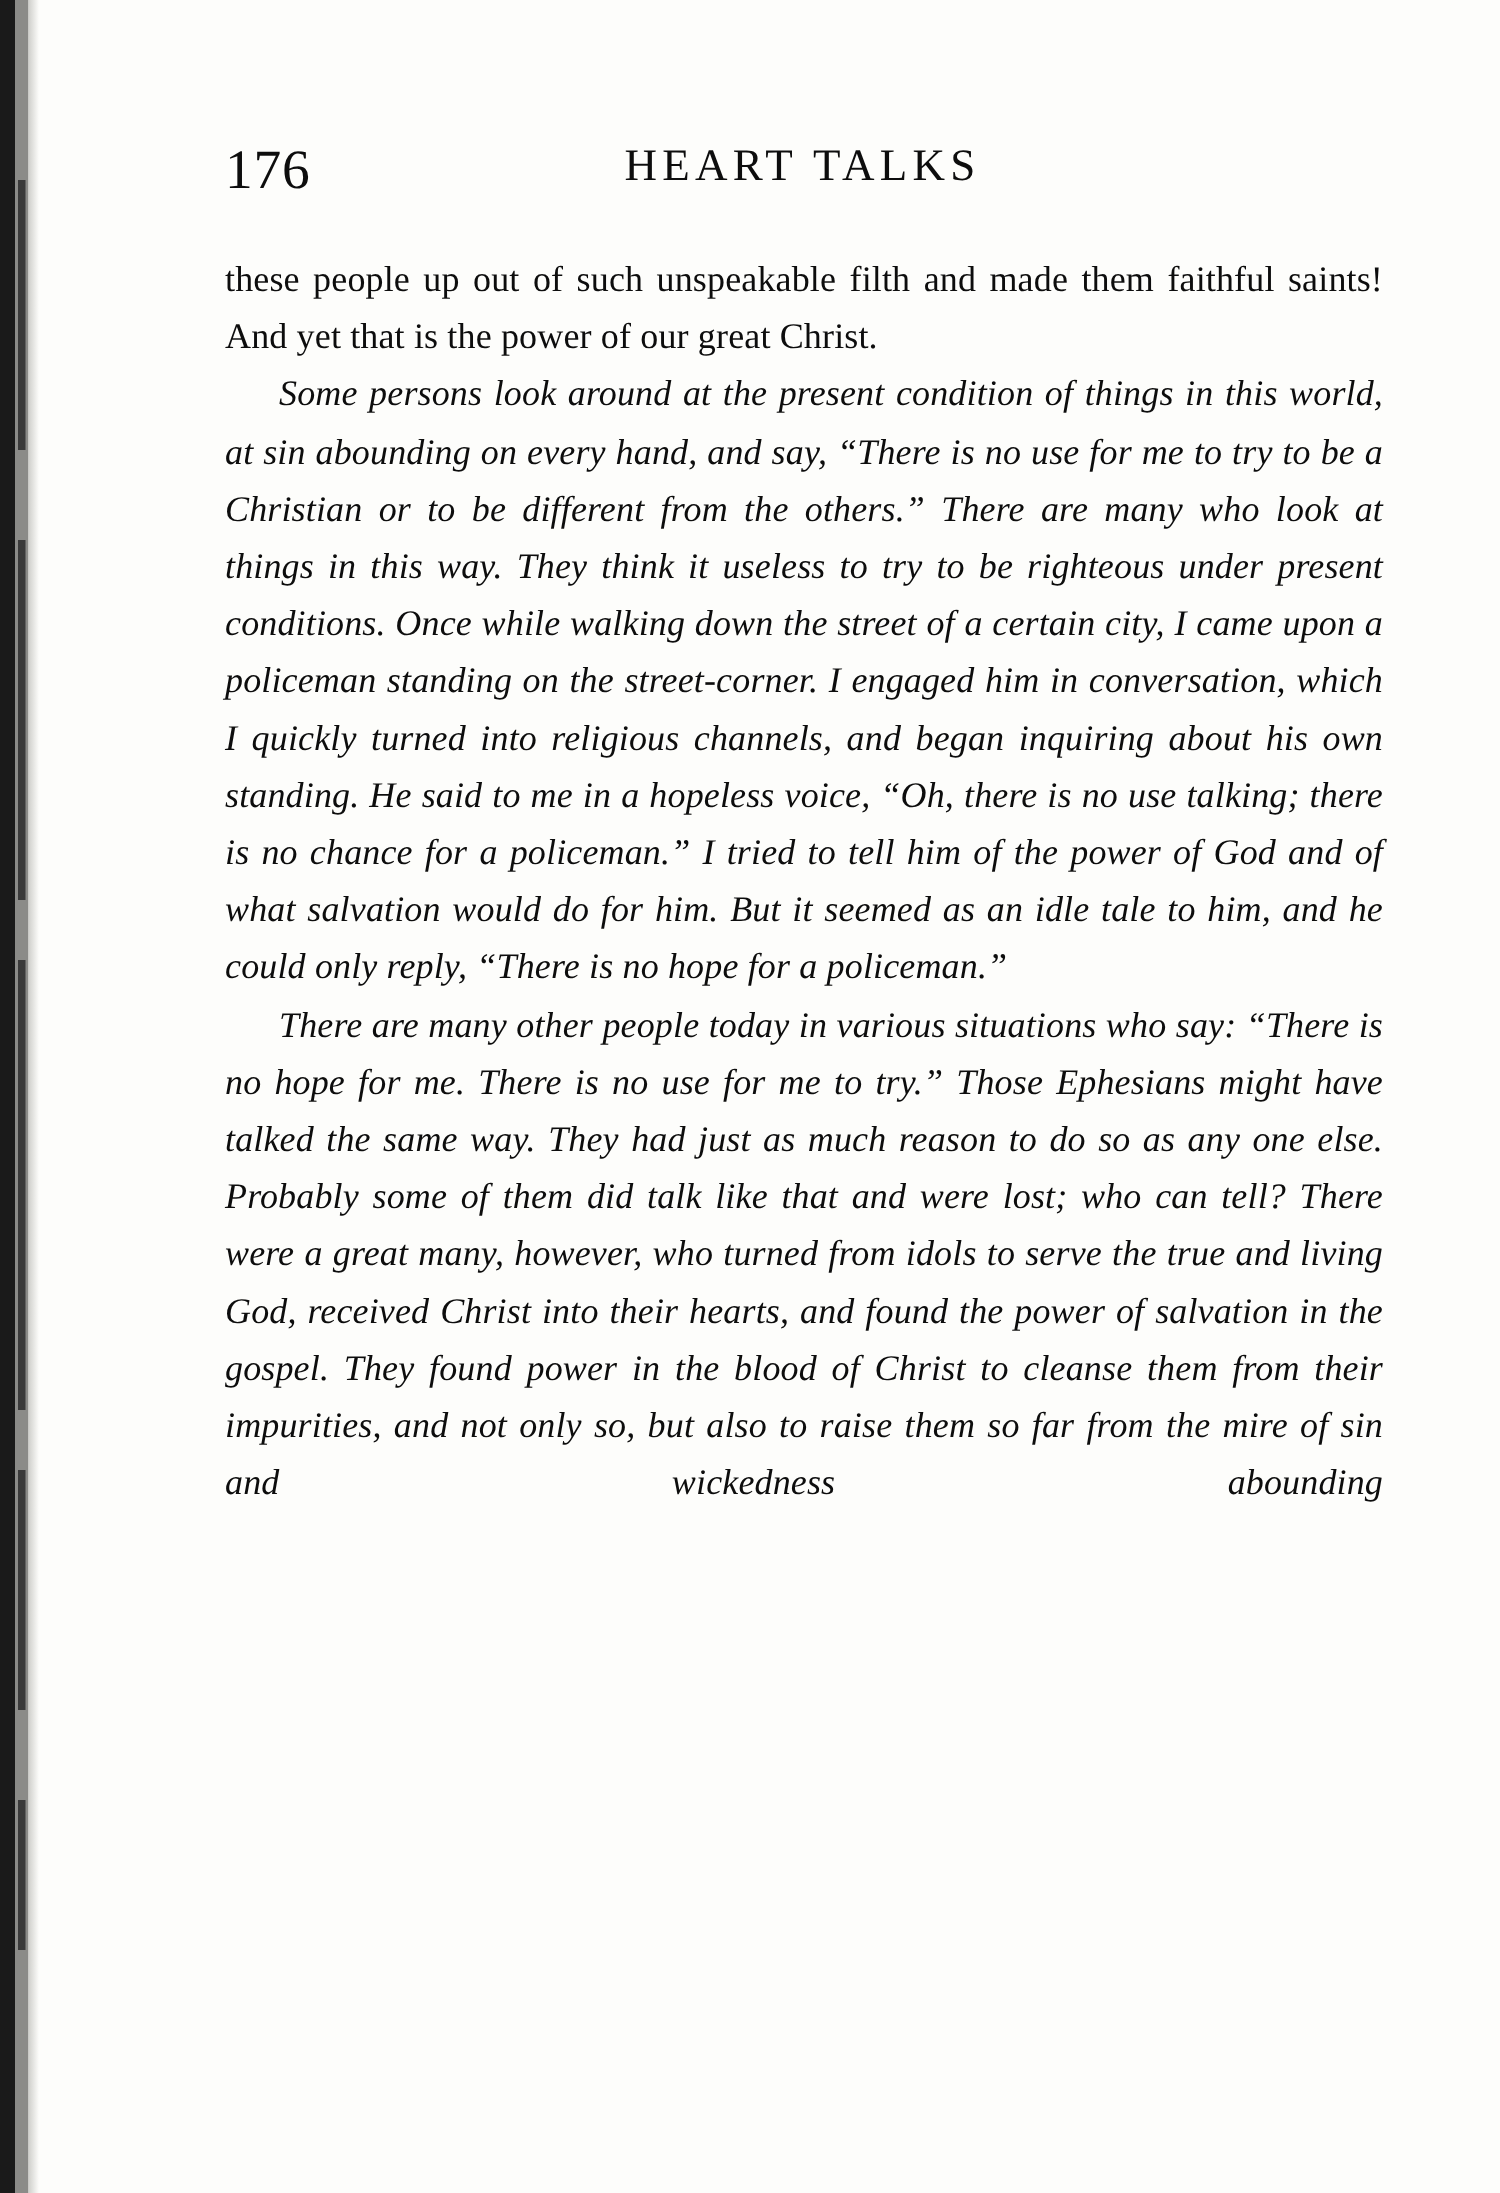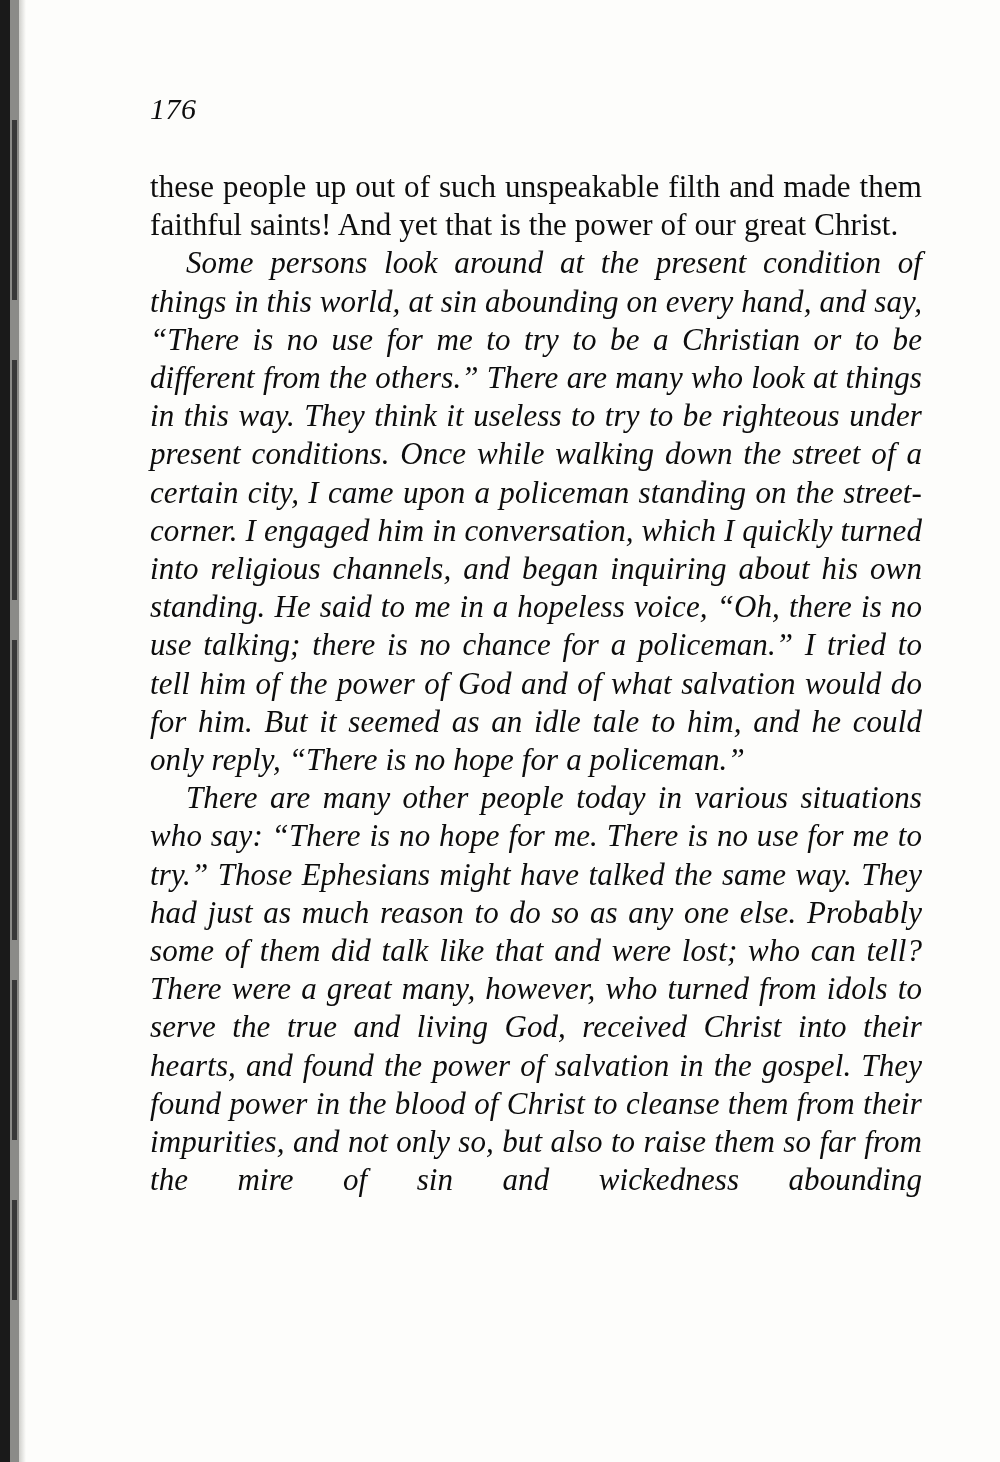--- a/index.html
+++ b/index.html
@@ -60,44 +60,43 @@
     position: absolute;
     left: 150px;
     top: 92px;
     width: 770px;
     height: 42px;
   }
   .folio {
     position: absolute;
     left: 0;
     top: 0;
-    font-size: 30px;
+    font-size: 37px;
     letter-spacing: 0.5px;
-    font-style: italic;
   }
   .head-title {
     position: absolute;
     left: 0;
     top: 2px;
     width: 770px;
     text-align: center;
     font-size: 30px;
     letter-spacing: 3.5px;
   }
 
   .body-text {
     position: absolute;
     left: 150px;
     top: 168px;
     width: 772px;
   }
 
   .para {
     margin: 0;
-    font-size: 31px;
+    font-size: 24px;
     line-height: 38.2px;
     text-align: justify;
     text-justify: inter-word;
     letter-spacing: 0.1px;
   }
   .para.indent {
     text-indent: 36px;
     font-style: italic;
   }
   
@@ -116,20 +115,21 @@
   <div class="scan-edge-inner"></div>
   <div class="scan-edge-fade"></div>
   <div class="scan-speck" style="top:120px;height:180px;"></div>
   <div class="scan-speck" style="top:360px;height:240px;"></div>
   <div class="scan-speck" style="top:640px;height:300px;"></div>
   <div class="scan-speck" style="top:980px;height:160px;"></div>
   <div class="scan-speck" style="top:1200px;height:100px;"></div>
 
   <div class="running-head">
     <span class="folio">176</span>
+    <span class="head-title">HEART TALKS</span>
   </div>
 
   <div class="body-text">
     <p class="para">these people up out of such unspeakable filth and made them faithful saints! And yet that is the power of our great Christ.</p>
     <p class="para indent">Some persons look around at the present condition of things in this world, at sin abounding on every hand, and say, “There is no use for me to try to be a Christian or to be different from the others.” There are many who look at things in this way. They think it useless to try to be righteous under present conditions. Once while walking down the street of a certain city, I came upon a policeman standing on the street-corner. I engaged him in conversation, which I quickly turned into religious channels, and began inquiring about his own standing. He said to me in a hopeless voice, “Oh, there is no use talking; there is no chance for a policeman.” I tried to tell him of the power of God and of what salvation would do for him. But it seemed as an idle tale to him, and he could only reply, “There is no hope for a policeman.”</p>
     <p class="para indent clipped">There are many other people today in various situations who say: “There is no hope for me. There is no use for me to try.” Those Ephesians might have talked the same way. They had just as much reason to do so as any one else. Probably some of them did talk like that and were lost; who can tell? There were a great many, however, who turned from idols to serve the true and living God, received Christ into their hearts, and found the power of salvation in the gospel. They found power in the blood of Christ to cleanse them from their impurities, and not only so, but also to raise them so far from the mire of sin and wickedness abounding</p>
   </div>
 
 </div>
 

